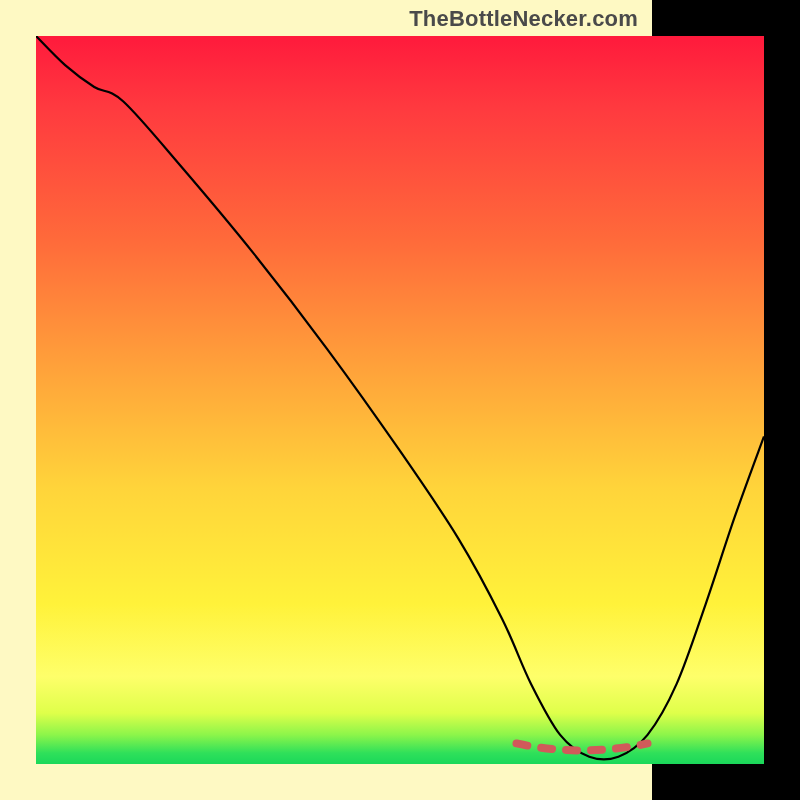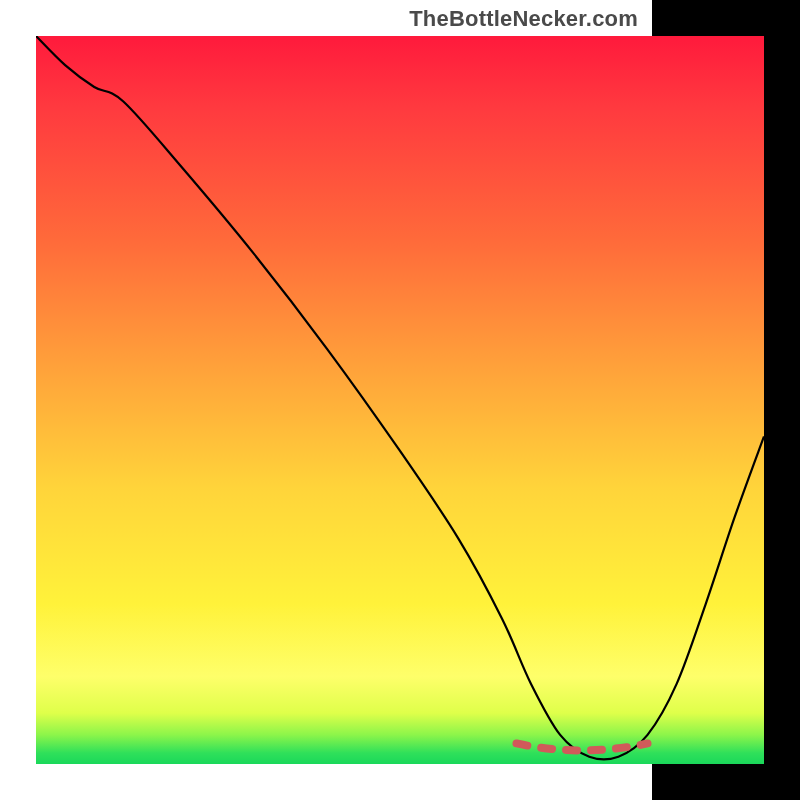--- a/index.html
+++ b/index.html
@@ -7,21 +7,21 @@
     padding: 0;
     width: 800px;
     height: 800px;
     background: #000000;
     overflow: hidden;
     font-family: Arial, Helvetica, sans-serif;
   }
   .outer {
     width: 652px;
     height: 800px;
-    background: #ffffff;
+    background: #fef9c3;
     position: relative;
   }
   .attribution {
     position: absolute;
     top: 6px;
     right: 14px;
     color: #4a4a4a;
     font-size: 22px;
     font-weight: 600;
     letter-spacing: 0.2px;

